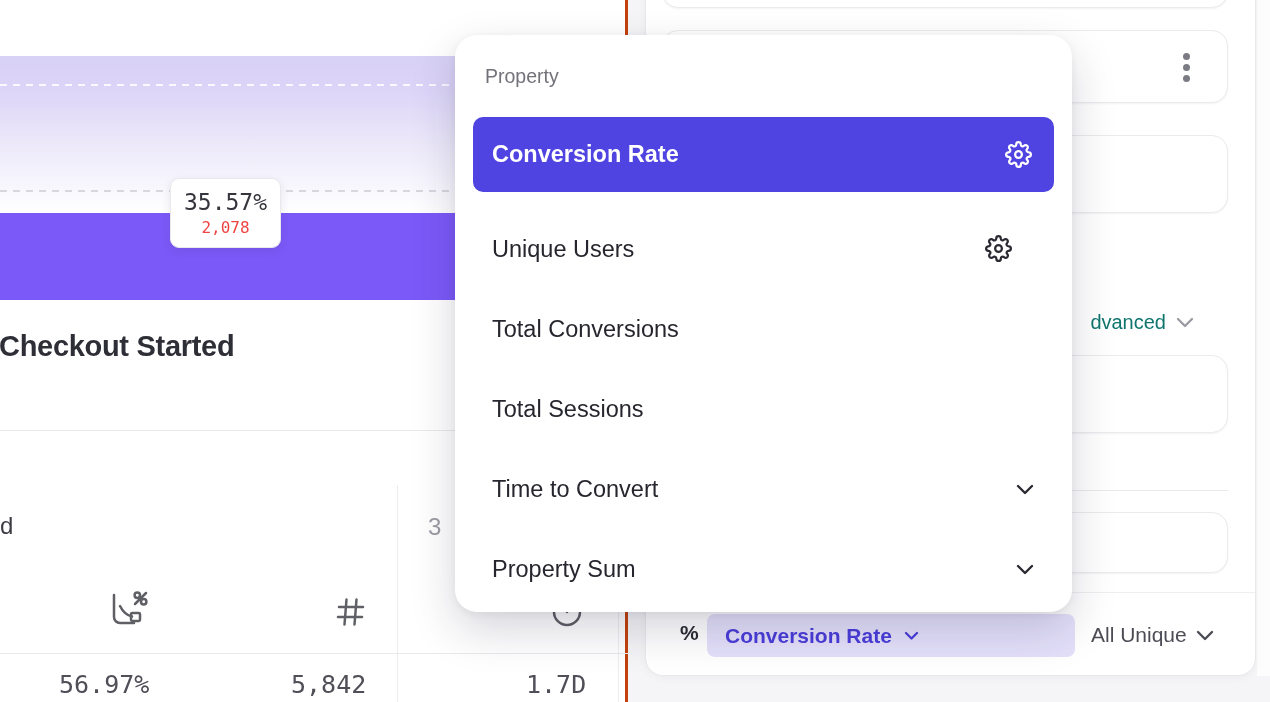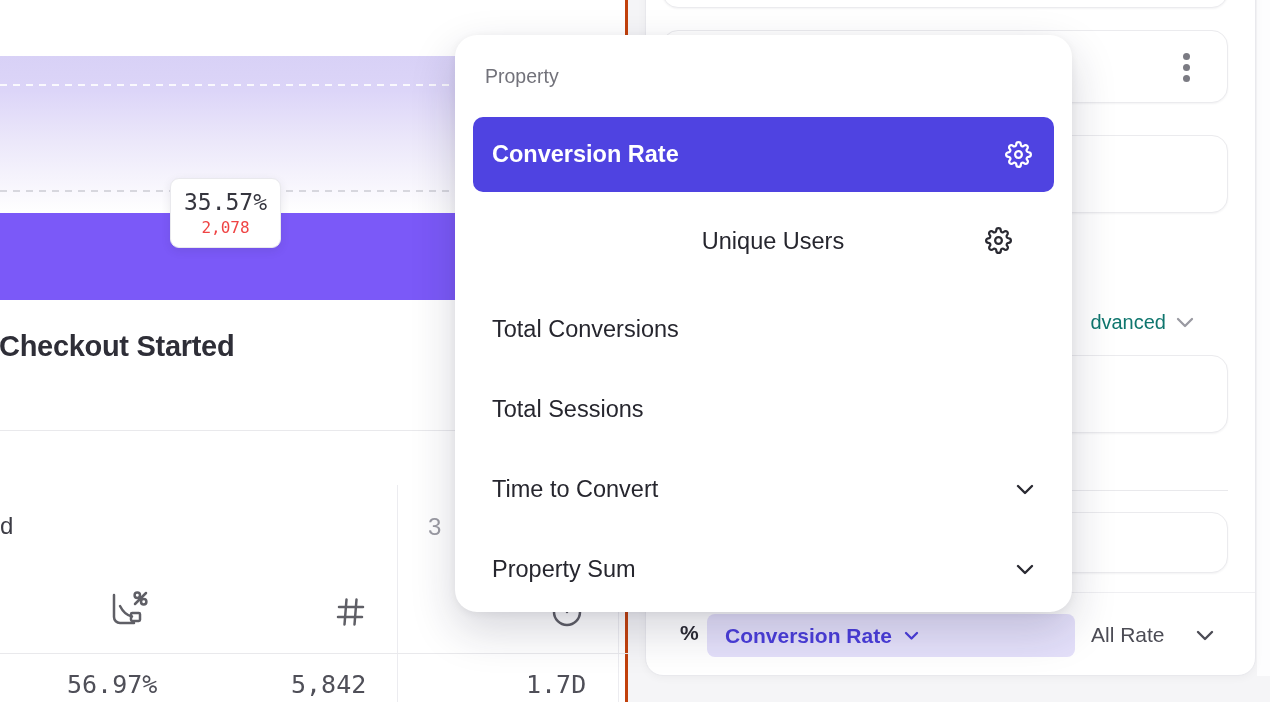--- a/index.html
+++ b/index.html
@@ -105,21 +105,21 @@
       <svg width="42" height="42" viewBox="0 0 42 42" fill="none" stroke="currentColor" stroke-width="2.5" stroke-linecap="round">
         <circle cx="21" cy="24" r="13"></circle>
         <path d="M21 24 V16"></path>
           <path d="M17 4.5 h8"></path>
           <path d="M21 4.5 V9"></path>
       </svg>
     </div>
 
     <div class="abs hline" style="left:0; top:653px; width:628px;"></div>
 
-    <div class="abs mono cell-val" style="left:59px; top:670px;margin-left:8px;">56.97%</div>
+    <div class="abs mono cell-val" style="left:59px; top:670px;">56.97%</div>
     <div class="abs mono cell-val" style="left:291px; top:670px;">5,842</div>
     <div class="abs mono cell-val" style="left:526px; top:670px;">1.7D</div>
   </div>
 
   <div class="abs" style="left:1257px; top:0; width:13px; height:676px; background:#fdfdfe;"></div>
   <div class="abs right-outer"></div>
 
   <div class="abs subcard" style="left:662px; top:-30px; width:566px; height:38px;"></div>
 
   <div class="abs subcard" style="left:662px; top:30px; width:566px; height:73px;">
@@ -149,42 +149,42 @@
   <div class="abs pill" style="background:#e4e0fa;">
     <span style="color:#4a3dda;">Conversion Rate</span>
     <span style="color:#4a3dda;">
       <svg width="15" height="10" viewBox="0 0 15 10" fill="none" stroke="currentColor" stroke-width="2.3" stroke-linecap="round" stroke-linejoin="round">
           <path d="M2 2 L7.5 7.5 L13 2"></path>
         </svg>
     </span>
   </div>
 
   <div class="abs steps">
-    <span>All Rate</span>
+    <span>All Unique</span>
   </div>
   <div class="abs" style="left:1196px; top:630px; color:#4c4c55;">
     <svg width="18" height="11" viewBox="0 0 18 11" fill="none" stroke="currentColor" stroke-width="2.4" stroke-linecap="round" stroke-linejoin="round">
         <path d="M2 2 L9 9 L16 2"></path>
       </svg>
   </div>
 
   <div class="abs dropdown">
     <div class="abs dd-title">Property</div>
 
     <div class="abs dd-item sel" style="top:82px;">
       <span class="lbl">Conversion Rate</span>
       <span class="trail" style="right:22px; top:24px; color:#fff;">
         <svg width="27" height="27" viewBox="0 0 24 24" fill="none" stroke="currentColor" stroke-width="2" stroke-linecap="round" stroke-linejoin="round">
           <circle cx="12" cy="12" r="3"></circle>
           <path d="M19.4 15a1.65 1.65 0 0 0 .33 1.82l.06.06a2 2 0 0 1 0 2.83 2 2 0 0 1-2.83 0l-.06-.06a1.65 1.65 0 0 0-1.82-.33 1.65 1.65 0 0 0-1 1.51V21a2 2 0 0 1-2 2 2 2 0 0 1-2-2v-.09A1.65 1.65 0 0 0 9 19.4a1.65 1.65 0 0 0-1.82.33l-.06.06a2 2 0 0 1-2.83 0 2 2 0 0 1 0-2.83l.06-.06a1.65 1.65 0 0 0 .33-1.82 1.65 1.65 0 0 0-1.51-1H3a2 2 0 0 1-2-2 2 2 0 0 1 2-2h.09A1.65 1.65 0 0 0 4.6 9a1.65 1.65 0 0 0-.33-1.82l-.06-.06a2 2 0 0 1 0-2.83 2 2 0 0 1 2.83 0l.06.06a1.65 1.65 0 0 0 1.82.33H9a1.65 1.65 0 0 0 1-1.51V3a2 2 0 0 1 2-2 2 2 0 0 1 2 2v.09a1.65 1.65 0 0 0 1 1.51 1.65 1.65 0 0 0 1.82-.33l.06-.06a2 2 0 0 1 2.83 0 2 2 0 0 1 0 2.83l-.06.06a1.65 1.65 0 0 0-.33 1.82V9a1.65 1.65 0 0 0 1.51 1H21a2 2 0 0 1 2 2 2 2 0 0 1-2 2h-.09a1.65 1.65 0 0 0-1.51 1z"></path>
         </svg>
       </span>
     </div>
 
-    <div class="abs dd-item" style="top:169px;justify-content:center;">
+    <div class="abs dd-item" style="top:177px;">
       <span class="lbl">Unique Users</span>
       <span class="trail" style="right:42px; top:23px; color:#2a2a32;">
         <svg width="27" height="27" viewBox="0 0 24 24" fill="none" stroke="currentColor" stroke-width="2" stroke-linecap="round" stroke-linejoin="round">
           <circle cx="12" cy="12" r="3"></circle>
           <path d="M19.4 15a1.65 1.65 0 0 0 .33 1.82l.06.06a2 2 0 0 1 0 2.83 2 2 0 0 1-2.83 0l-.06-.06a1.65 1.65 0 0 0-1.82-.33 1.65 1.65 0 0 0-1 1.51V21a2 2 0 0 1-2 2 2 2 0 0 1-2-2v-.09A1.65 1.65 0 0 0 9 19.4a1.65 1.65 0 0 0-1.82.33l-.06.06a2 2 0 0 1-2.83 0 2 2 0 0 1 0-2.83l.06-.06a1.65 1.65 0 0 0 .33-1.82 1.65 1.65 0 0 0-1.51-1H3a2 2 0 0 1-2-2 2 2 0 0 1 2-2h.09A1.65 1.65 0 0 0 4.6 9a1.65 1.65 0 0 0-.33-1.82l-.06-.06a2 2 0 0 1 0-2.83 2 2 0 0 1 2.83 0l.06.06a1.65 1.65 0 0 0 1.82.33H9a1.65 1.65 0 0 0 1-1.51V3a2 2 0 0 1 2-2 2 2 0 0 1 2 2v.09a1.65 1.65 0 0 0 1 1.51 1.65 1.65 0 0 0 1.82-.33l.06-.06a2 2 0 0 1 2.83 0 2 2 0 0 1 0 2.83l-.06.06a1.65 1.65 0 0 0-.33 1.82V9a1.65 1.65 0 0 0 1.51 1H21a2 2 0 0 1 2 2 2 2 0 0 1-2 2h-.09a1.65 1.65 0 0 0-1.51 1z"></path>
         </svg>
       </span>
     </div>
 
     <div class="abs dd-item" style="top:337px;">

